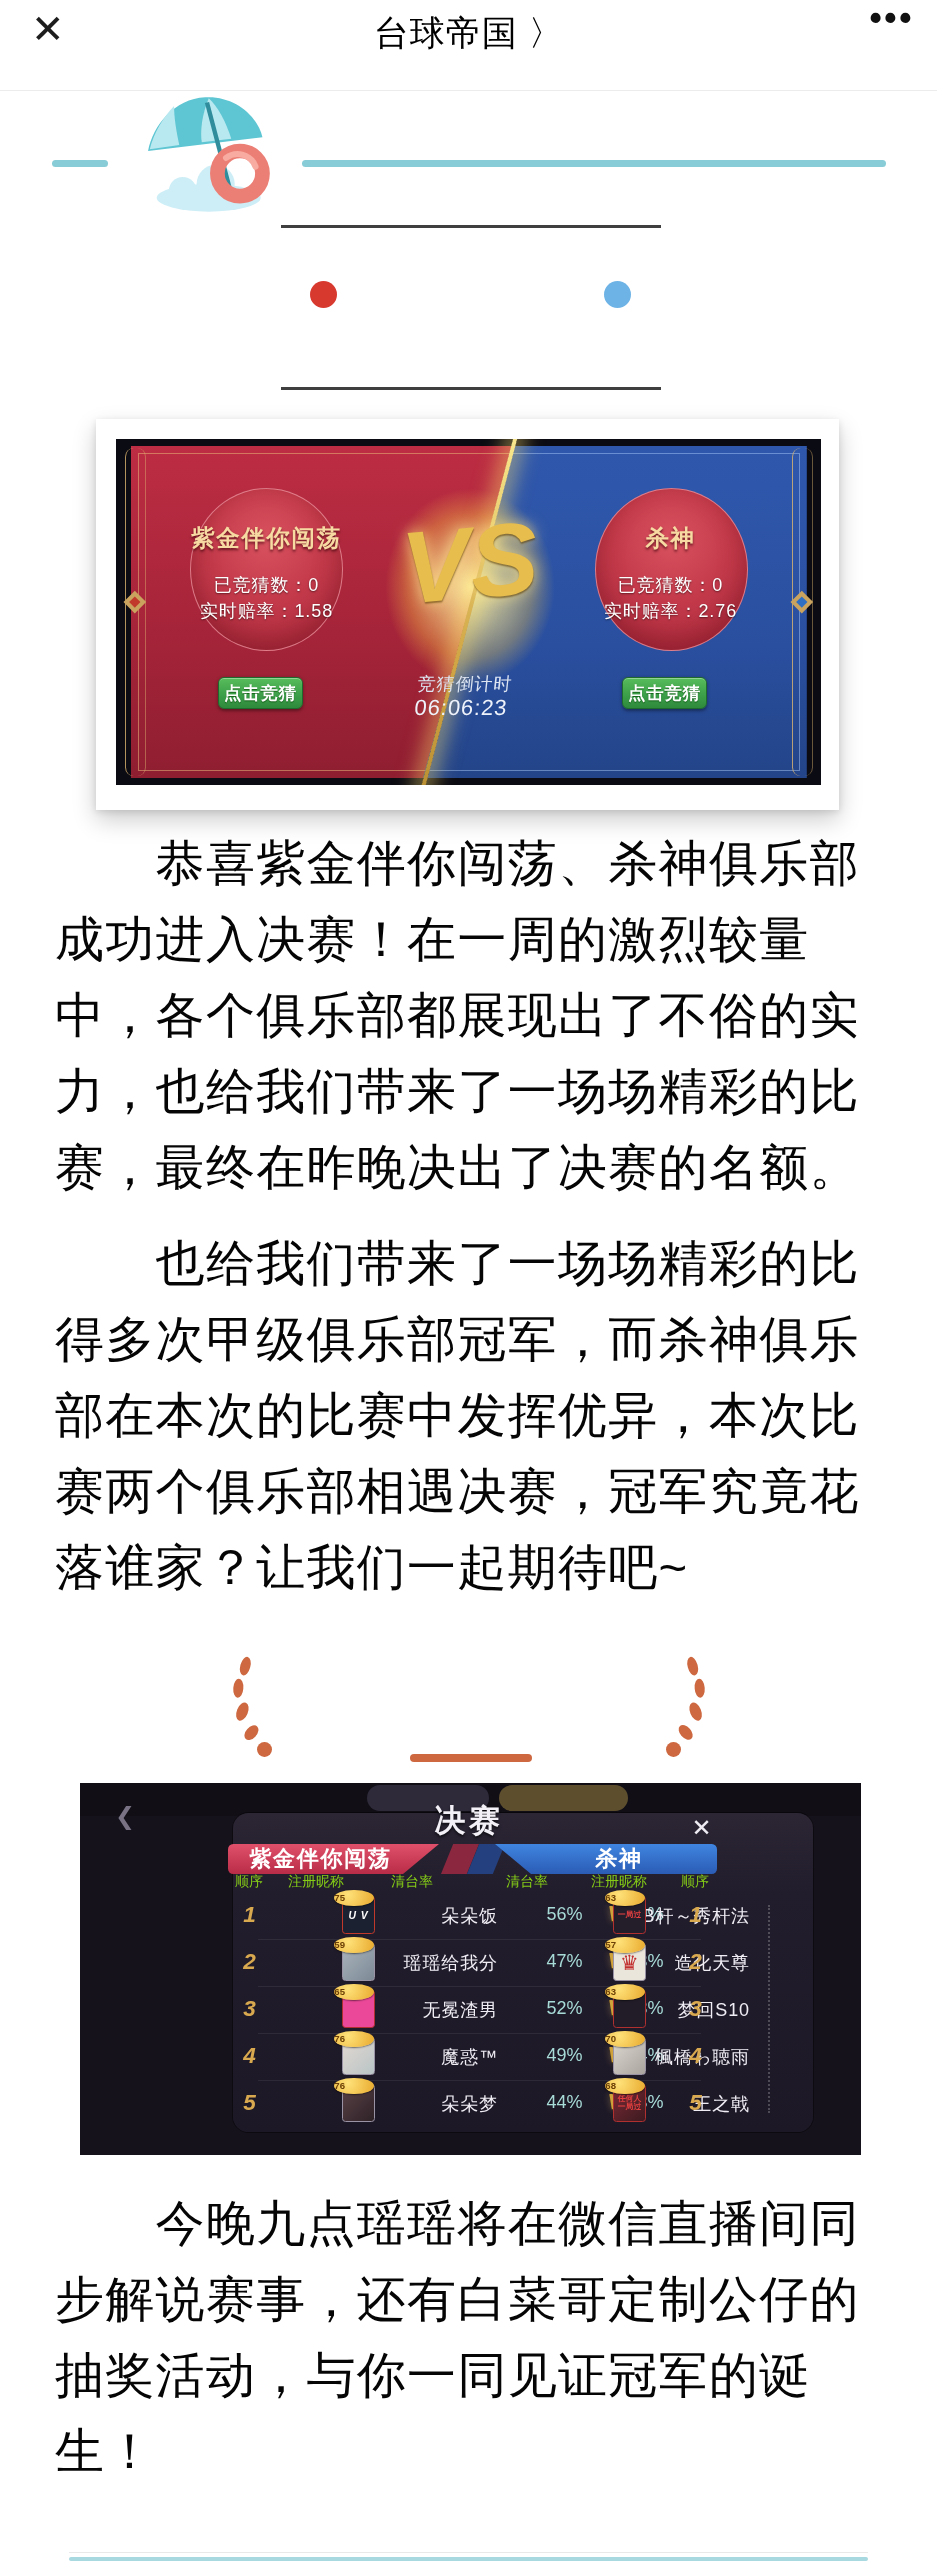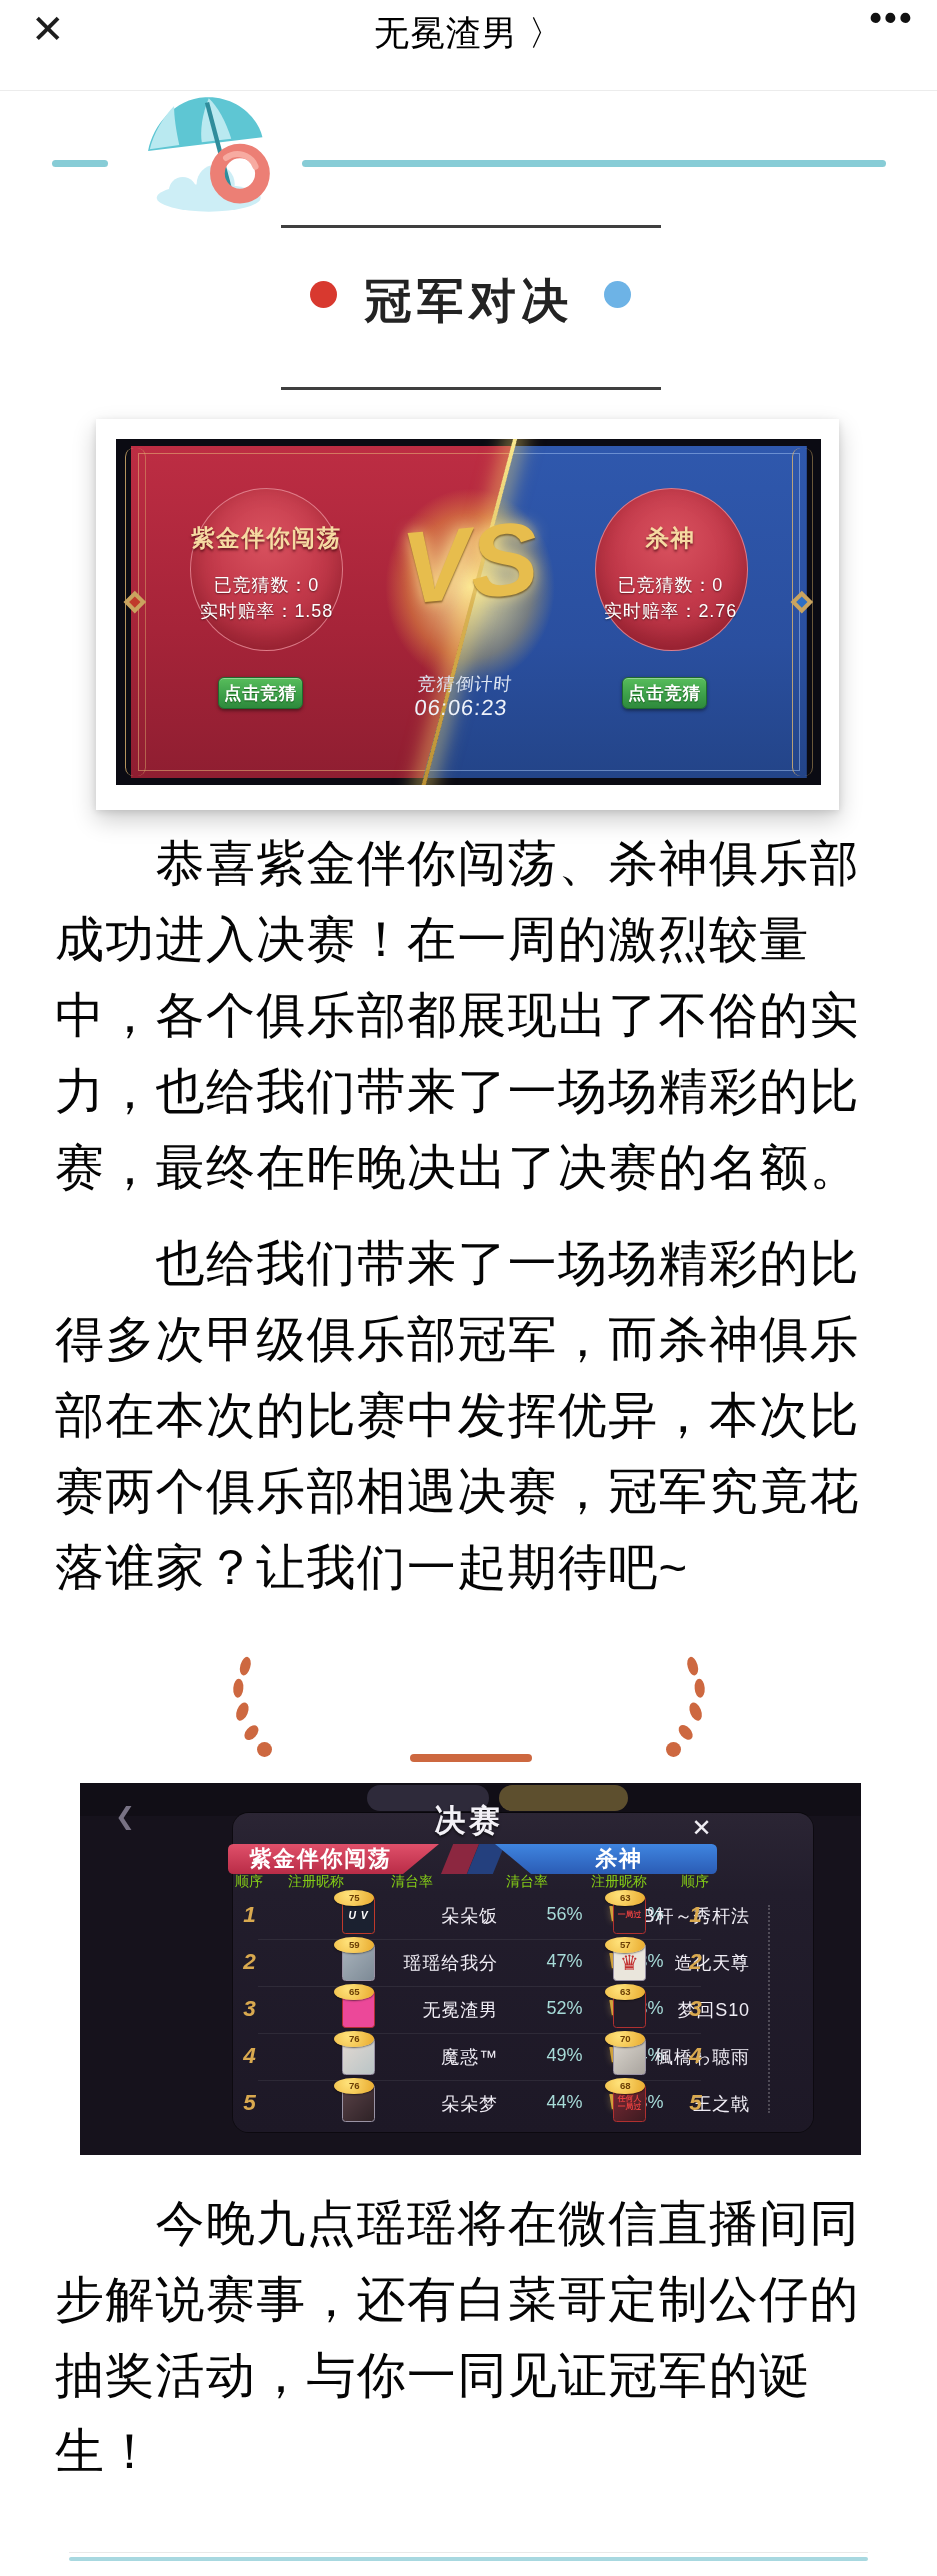--- a/index.html
+++ b/index.html
@@ -122,21 +122,21 @@
   .colhead{top:90px;font-size:14px;color:#84cc16;transform:translateX(-50%);white-space:nowrap;}
   #ch1{left:169px;} #ch2{left:236px;} #ch3{left:332px;} #ch4{left:447px;} #ch5{left:539px;} #ch6{left:615px;}
   .prow{left:153px;width:580px;height:47px;}
   .prow .rank-l,.prow .rank-r{position:absolute;top:10.4px;width:35px;text-align:center;font-size:22.6px;font-weight:900;font-style:italic;color:#d9a94f;}
   .prow .rank-l{left:-0.9px;} .prow .rank-r{left:445px;}
   .prow .av{position:absolute;top:4.3px;width:33px;height:38px;border-radius:3.5px;border:1.7px solid #9a93a5;
             display:flex;align-items:center;justify-content:center;overflow:visible;}
   .prow .av-l{left:109px;} .prow .av-r{left:380px;}
   .prow .av .badge{position:absolute;left:-8.7px;top:-7.8px;width:40px;height:16.5px;border-radius:50%;
             background:radial-gradient(circle at 35% 30%,#ffe27a,#e8a92c);color:#6b3f06;font-size:9.6px;font-weight:700;
-            text-align:center;line-height:16.5px;box-shadow:0 0.9px 1.7px rgba(0,0,0,.5);}
+            line-height:16.5px;box-shadow:0 0.9px 1.7px rgba(0,0,0,.5);}
   .prow .av .avtxt{font-size:10.4px;font-weight:700;font-style:italic;color:#fff;letter-spacing:0.9px;}
   .prow .av .avtxt-red{font-size:7.8px;line-height:8.7px;color:#e64040;font-weight:700;text-align:center;}
   .prow .av .crown{font-size:21px;color:#c23030;line-height:21px;}
   .prow .nm{position:absolute;top:12px;width:156px;text-align:right;font-size:18px;color:#f0edf5;letter-spacing:0.9px;white-space:nowrap;}
   .prow .nm-l{left:109px;} .prow .nm-r{left:361px;}
   .prow .rt{position:absolute;top:12px;width:69px;text-align:center;font-size:18px;color:#a7dbd8;}
   .prow .rt-l{left:297px;} .prow .rt-r{left:378px;}
   .prow .vs{position:absolute;left:358px;top:8.7px;width:63px;text-align:center;font-size:22.6px;font-weight:900;font-style:italic;
             color:#cfa23c;text-shadow:0 0.9px 0.9px #6b4e10,0 0 7px rgba(255,220,120,.4);}
   .rsep{left:178px;width:443px;height:0.9px;background:rgba(255,255,255,.07);}
@@ -157,42 +157,41 @@
   #bot-gray{left:69px;top:2552px;width:799px;height:0.9px;background:#e9e9e9;}
   #bot-teal{left:69px;top:2557px;width:799px;height:4.3px;border-radius:2.6px;background:#a8d8e0;}
 </style>
 </head>
 <body>
 
 <div id="page">
 
   <div id="nav" class="abs">
     <div id="nav-close" class="abs">✕</div>
-    <div id="nav-title" class="abs ctr">无冕渣男 〉</div>
+    <div id="nav-title" class="abs ctr">台球帝国 〉</div>
     <div id="nav-more" class="abs">•••</div>
   </div>
 
   <div id="dash-s" class="abs teal-line"></div>
   <div id="dash-l" class="abs teal-line"></div>
   <svg id="beach" class="abs" viewBox="0 0 180 140">
     <ellipse cx="92" cy="124" rx="60" ry="16" fill="#cdeef6"></ellipse>
     <circle cx="62" cy="116" r="16" fill="#cdeef6"></circle>
     <circle cx="100" cy="108" r="22" fill="#cdeef6"></circle>
     <path d="M88 8 C52 10 28 40 22 70 L154 54 C148 28 120 6 88 8 Z" fill="#5ec6d3"></path>
     <path d="M52 18 C40 30 28 50 24 68 L58 63 C54 44 52 30 52 18 Z" fill="#b9e9f0"></path>
     <path d="M92 9 C84 28 82 48 84 60 L118 56 C112 36 102 18 92 9 Z" fill="#b9e9f0"></path>
     <line x1="90" y1="14" x2="118" y2="120" stroke="#2f8d9c" stroke-width="5"></line>
     <circle cx="128" cy="96" r="26" fill="none" stroke="#ec7f75" stroke-width="17"></circle>
     <path d="M112 78 A22 22 0 0 1 146 88" fill="none" stroke="#f7aba1" stroke-width="7" stroke-linecap="round"></path>
   </svg>
 
   <div id="h1-top" class="abs h1-line"></div>
   <div id="dot-red" class="abs"></div>
   <div id="dot-blue" class="abs"></div>
-  <div id="h1-text" class="abs ctr">冠军对决</div>
   <div id="h1-bot" class="abs h1-line"></div>
 
   <div id="shot1" class="abs"></div>
   <div id="game" class="abs">
     <div id="red-side" class="abs">
         <div class="inset-line"></div>
       </div>
     <div id="blue-side" class="abs">
         <div class="inset-line"></div>
       </div>

